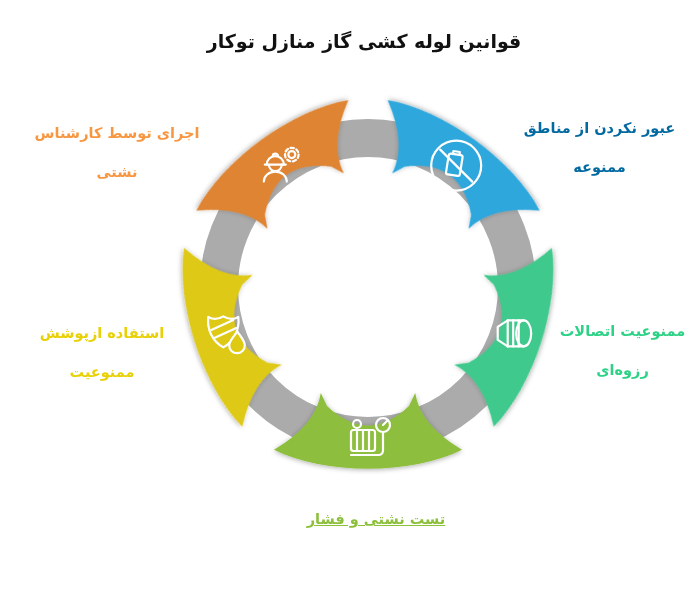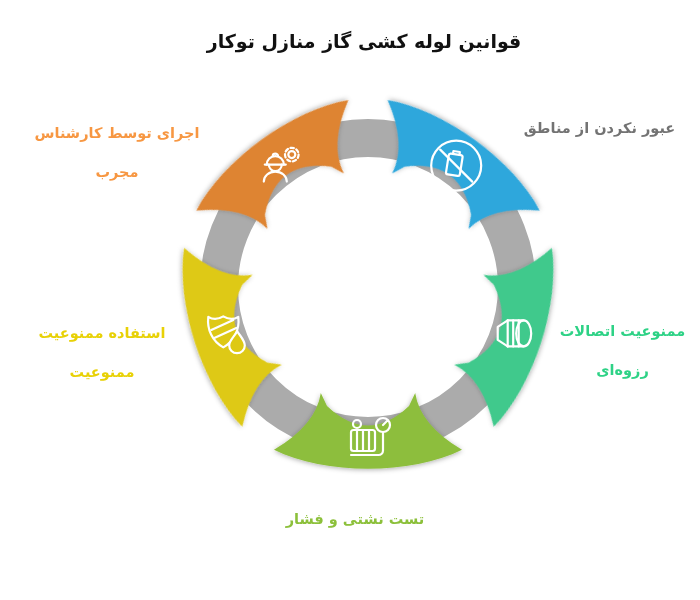--- a/index.html
+++ b/index.html
@@ -90,34 +90,35 @@
       <circle r="6.8" stroke-dasharray="3.4 2.7"></circle>
     </g>
     <path d="M-13,-1 a8.5,8.5 0 0 1 17,0"></path>
     <path d="M-15,-1 h21"></path>
     <path d="M-7,-9.7 a2.6,2.2 0 0 1 5.2,0"></path>
     <path d="M-11,-1 a6.5,6.5 0 0 0 13,0"></path>
     <path d="M-16,16 a11.5,10 0 0 1 23,0"></path>
   </g>
 </svg>
 
-<div class="seg-label" style="left: 512px; top: 101px; width: 175px; color: #737373;">
+<div class="seg-label" style="left: 512px; top: 101px; width: 175px; color: #0369a1;">
   <div>عبور نکردن از مناطق</div>
+  <div>ممنوعه</div>
 </div>
 
 <div class="seg-label" style="left: 535px; top: 304px; width: 175px; color: rgb(46, 210, 134);">
   <div>ممنوعیت اتصالات</div>
   <div>رزوه‌ای</div>
 </div>
 
-<div class="seg-label" style="left: 260px; top: 492px; width: 190px; color: rgb(140, 192, 59);">
+<div class="seg-label" style="left: 281px; top: 492px; width: 190px; color: rgb(140, 192, 59); text-decoration: underline;">
   <div>تست نشتی و فشار</div>
 </div>
 
 <div class="seg-label" style="left: 12px; top: 306px; width: 180px; color: rgb(232, 209, 6);">
-  <div>استفاده ممنوعیت</div>
+  <div>استفاده ازپوشش</div>
   <div>ممنوعیت</div>
 </div>
 
 <div class="seg-label" style="left: 25px; top: 106px; width: 184px; color: rgb(247, 151, 66);">
   <div>اجرای توسط کارشناس</div>
-  <div>مجرب</div>
+  <div>نشتی</div>
 </div>
 
 </body></html>

